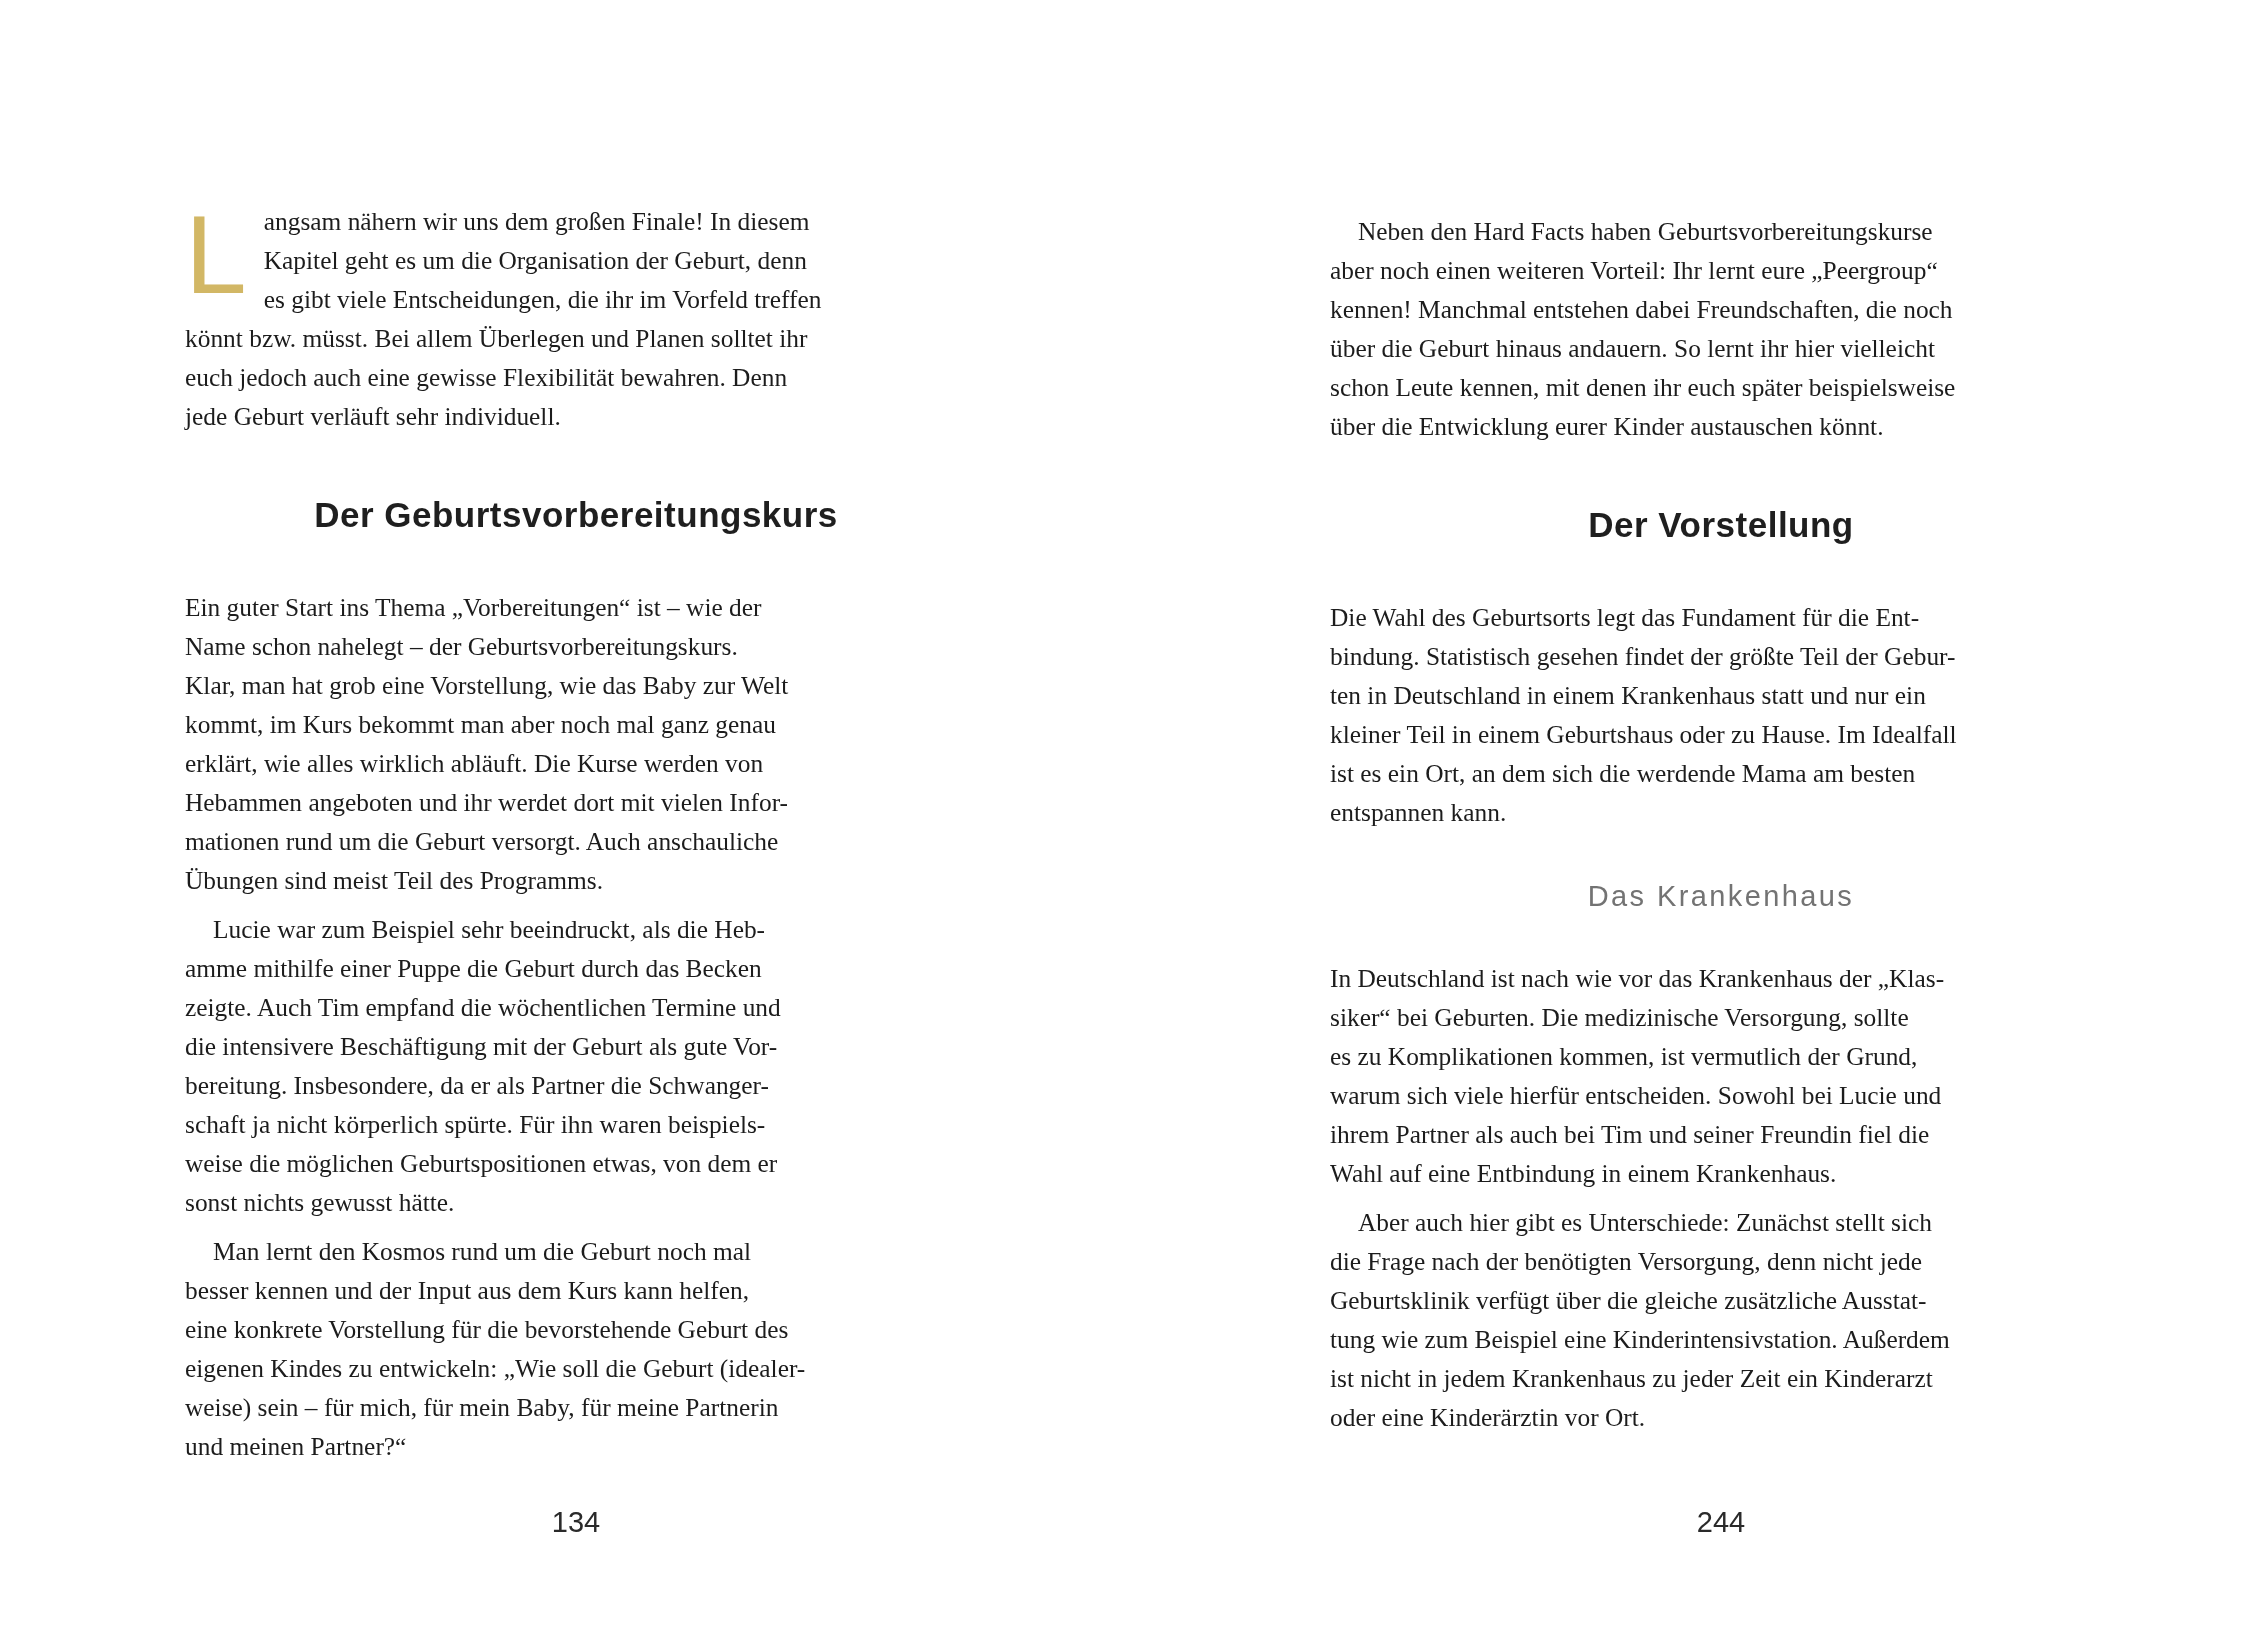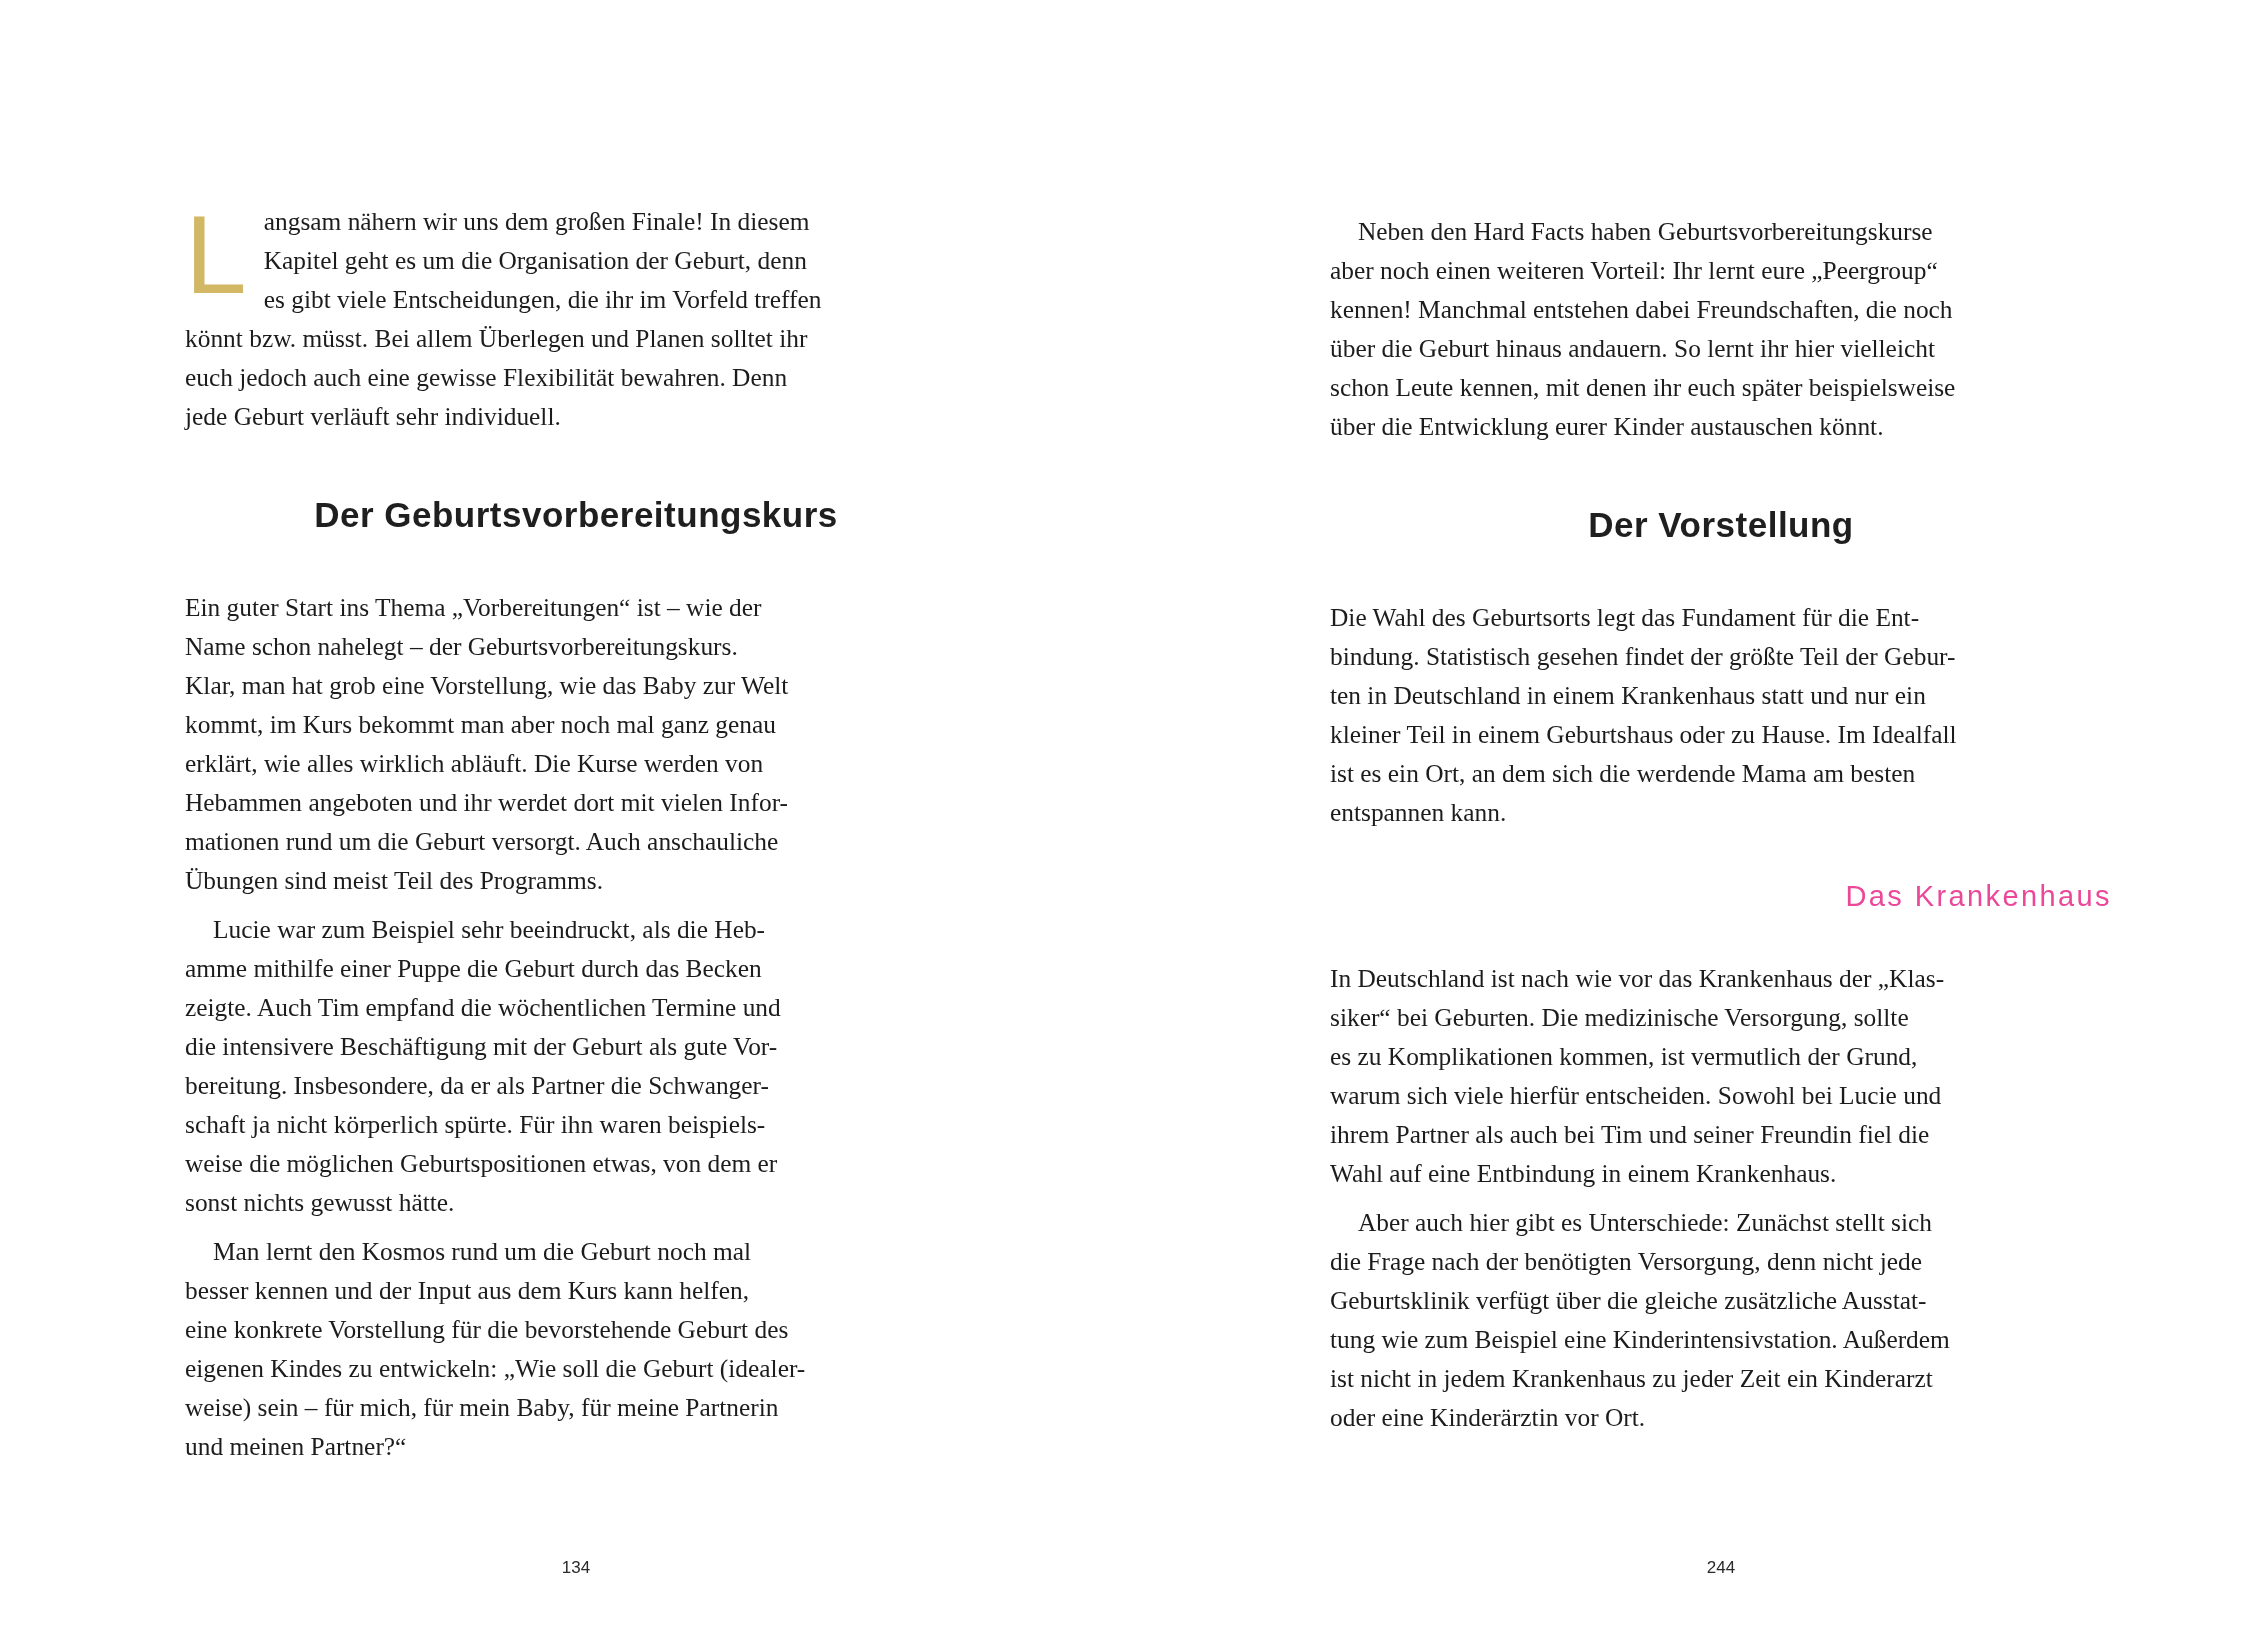--- a/index.html
+++ b/index.html
@@ -51,25 +51,25 @@
   .dropcap {
     float: left;
     font-family: "Liberation Sans", sans-serif;
     font-weight: 400;
     font-size: 111px;
     line-height: 94px;
     margin: 5.6px 17px 0 0;
   }
   .pagenum {
     position: absolute;
-    top: 1558px;
+    top: 1506px;
     width: 782px;
     text-align: center;
     font-family: "Liberation Sans", sans-serif;
-    font-size: 17px;
+    font-size: 29px;
     color: #2a2a2a;
   }
   .pagenum-left  { left: 185px; }
   .pagenum-right { left: 1330px; }
 </style>
 </head>
 <body>
 
 <div class="spread">
 
@@ -123,21 +123,21 @@
 
     <h2 class="section-heading">Der Vorstellung</h2>
 
     <p class="body-text pre">Die Wahl des Geburtsorts legt das Fundament für die Ent-
 bindung. Statistisch gesehen findet der größte Teil der Gebur-
 ten in Deutschland in einem Krankenhaus statt und nur ein
 kleiner Teil in einem Geburtshaus oder zu Hause. Im Idealfall
 ist es ein Ort, an dem sich die werdende Mama am besten
 entspannen kann.</p>
 
-    <h3 class="sub-heading" style="color: #ec4899; text-align: right;">Das Krankenhaus</h3>
+    <h3 class="sub-heading" style="color: #737373;">Das Krankenhaus</h3>
 
     <p class="body-text pre">In Deutschland ist nach wie vor das Krankenhaus der „Klas-
 siker“ bei Geburten. Die medizinische Versorgung, sollte
 es zu Komplikationen kommen, ist vermutlich der Grund,
 warum sich viele hierfür entscheiden. Sowohl bei Lucie und
 ihrem Partner als auch bei Tim und seiner Freundin fiel die
 Wahl auf eine Entbindung in einem Krankenhaus.</p>
 
     <p class="body-text pre indent">Aber auch hier gibt es Unterschiede: Zunächst stellt sich
 die Frage nach der benötigten Versorgung, denn nicht jede

